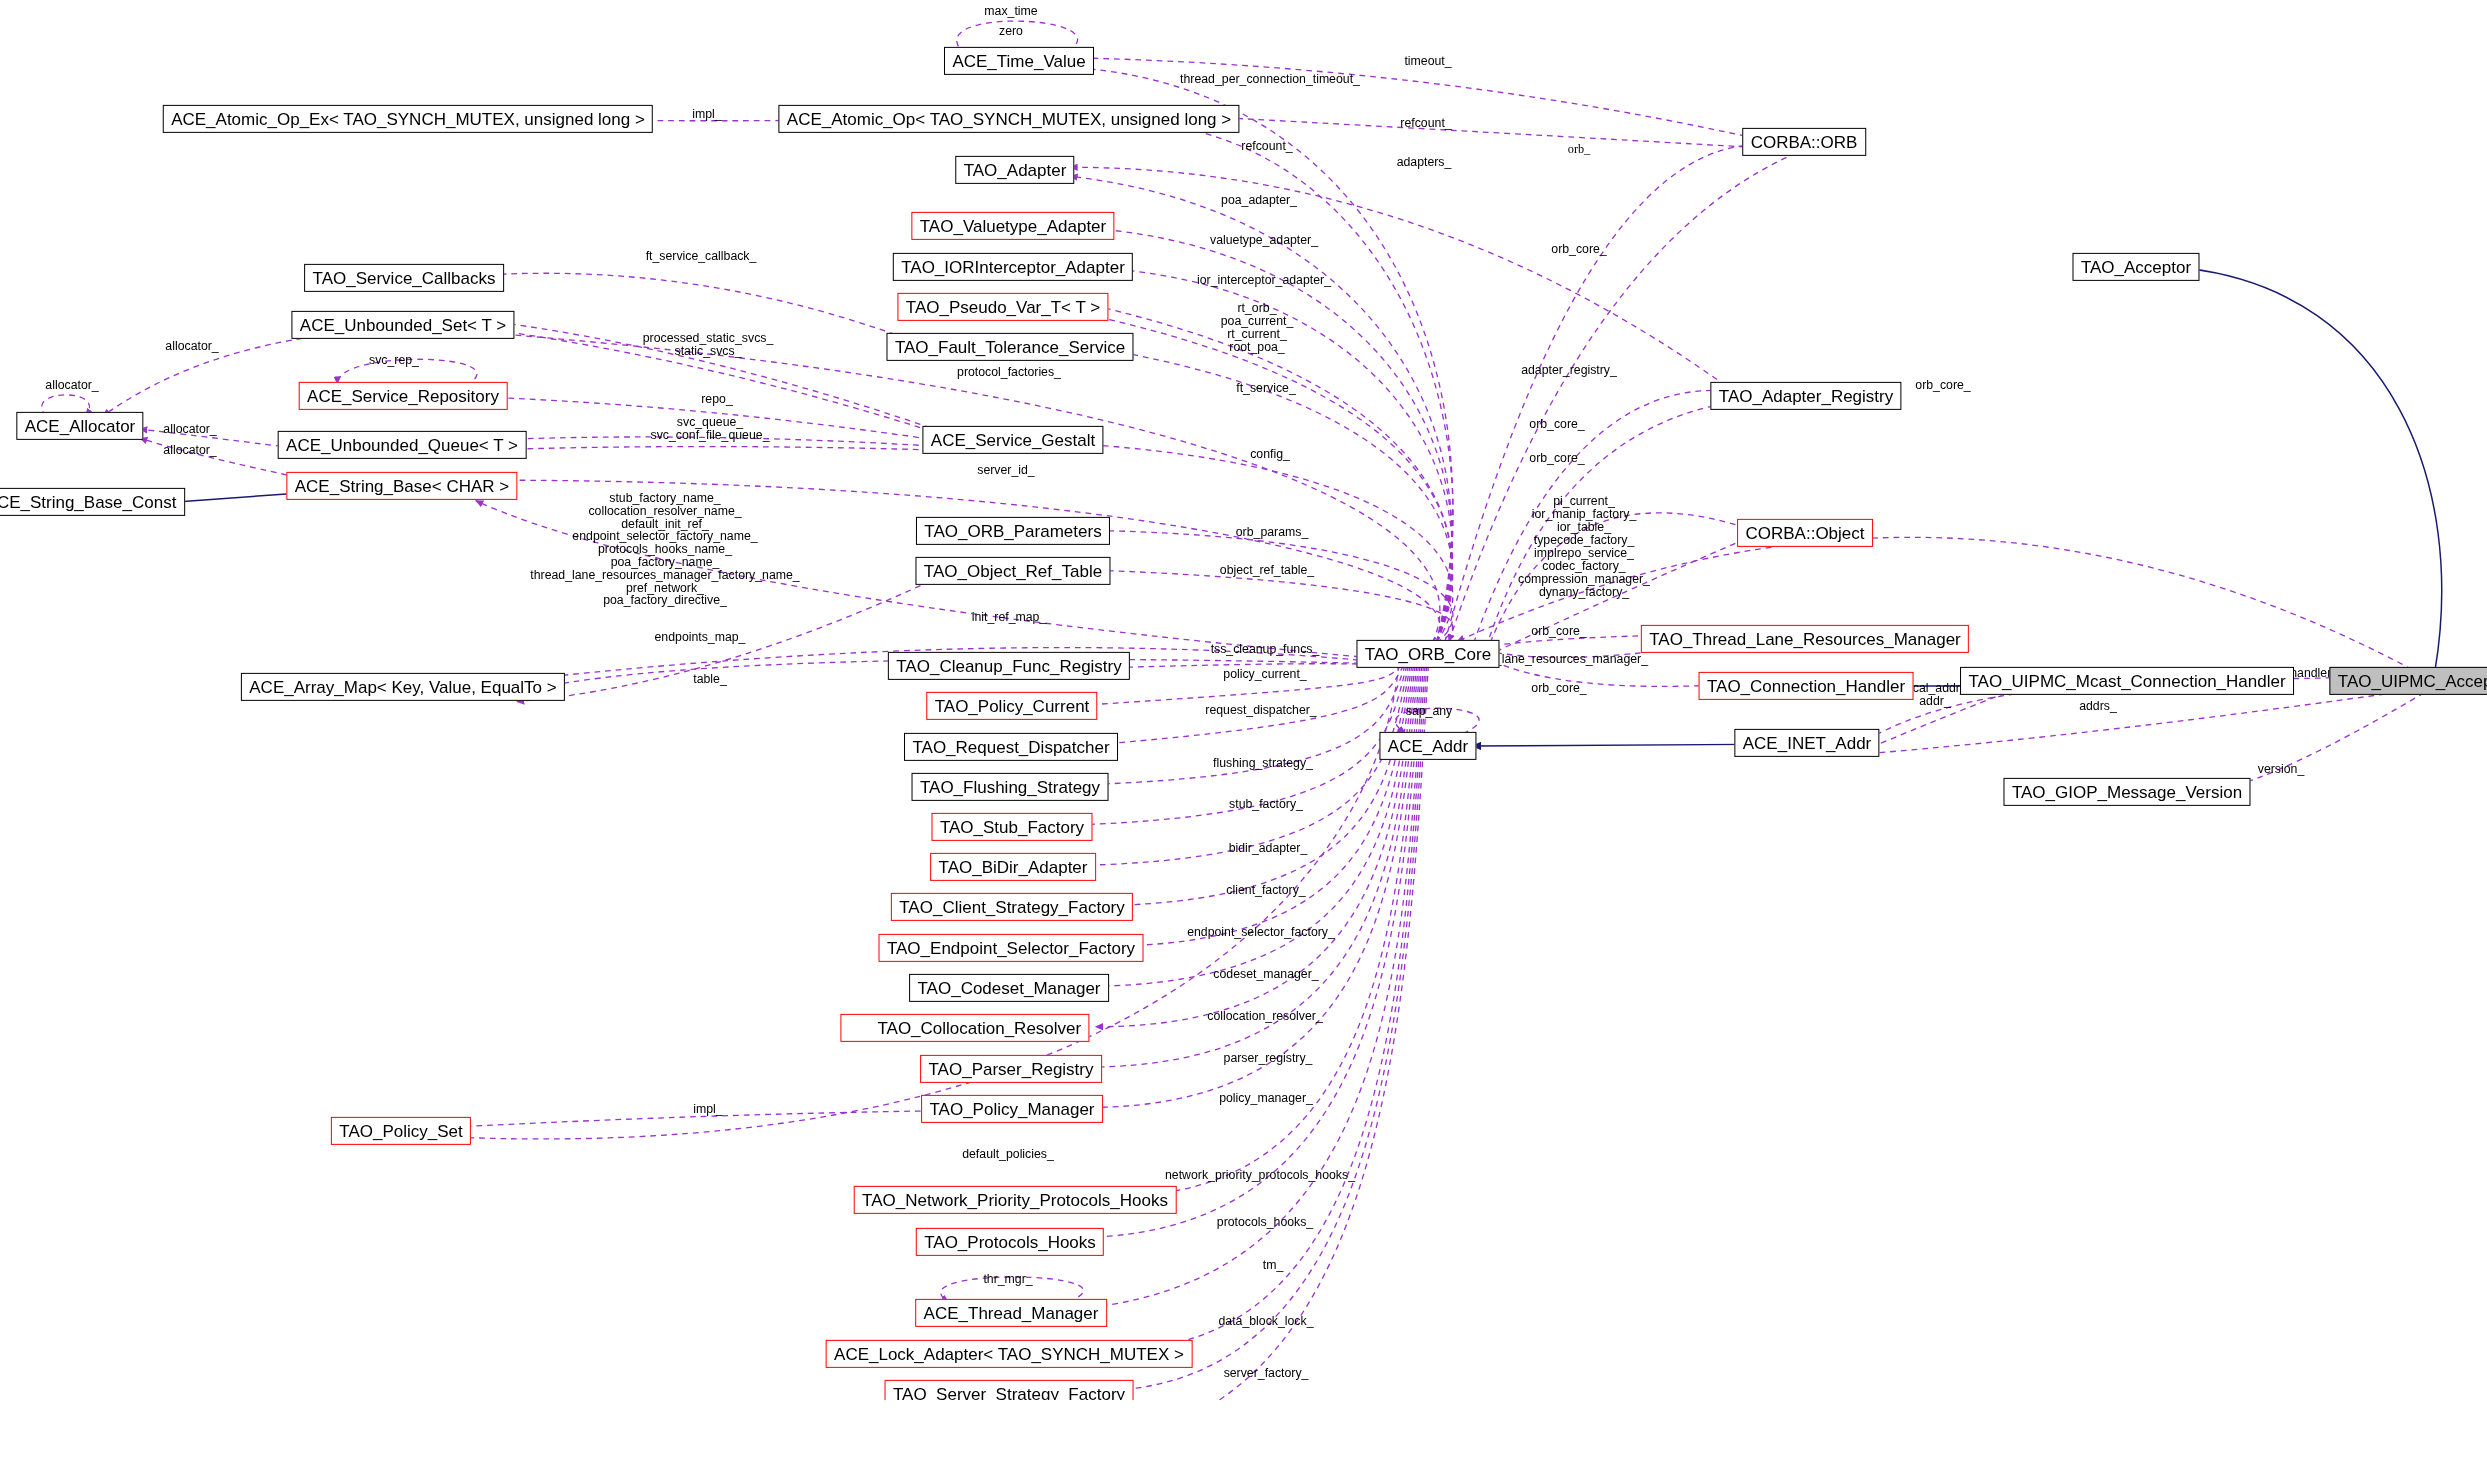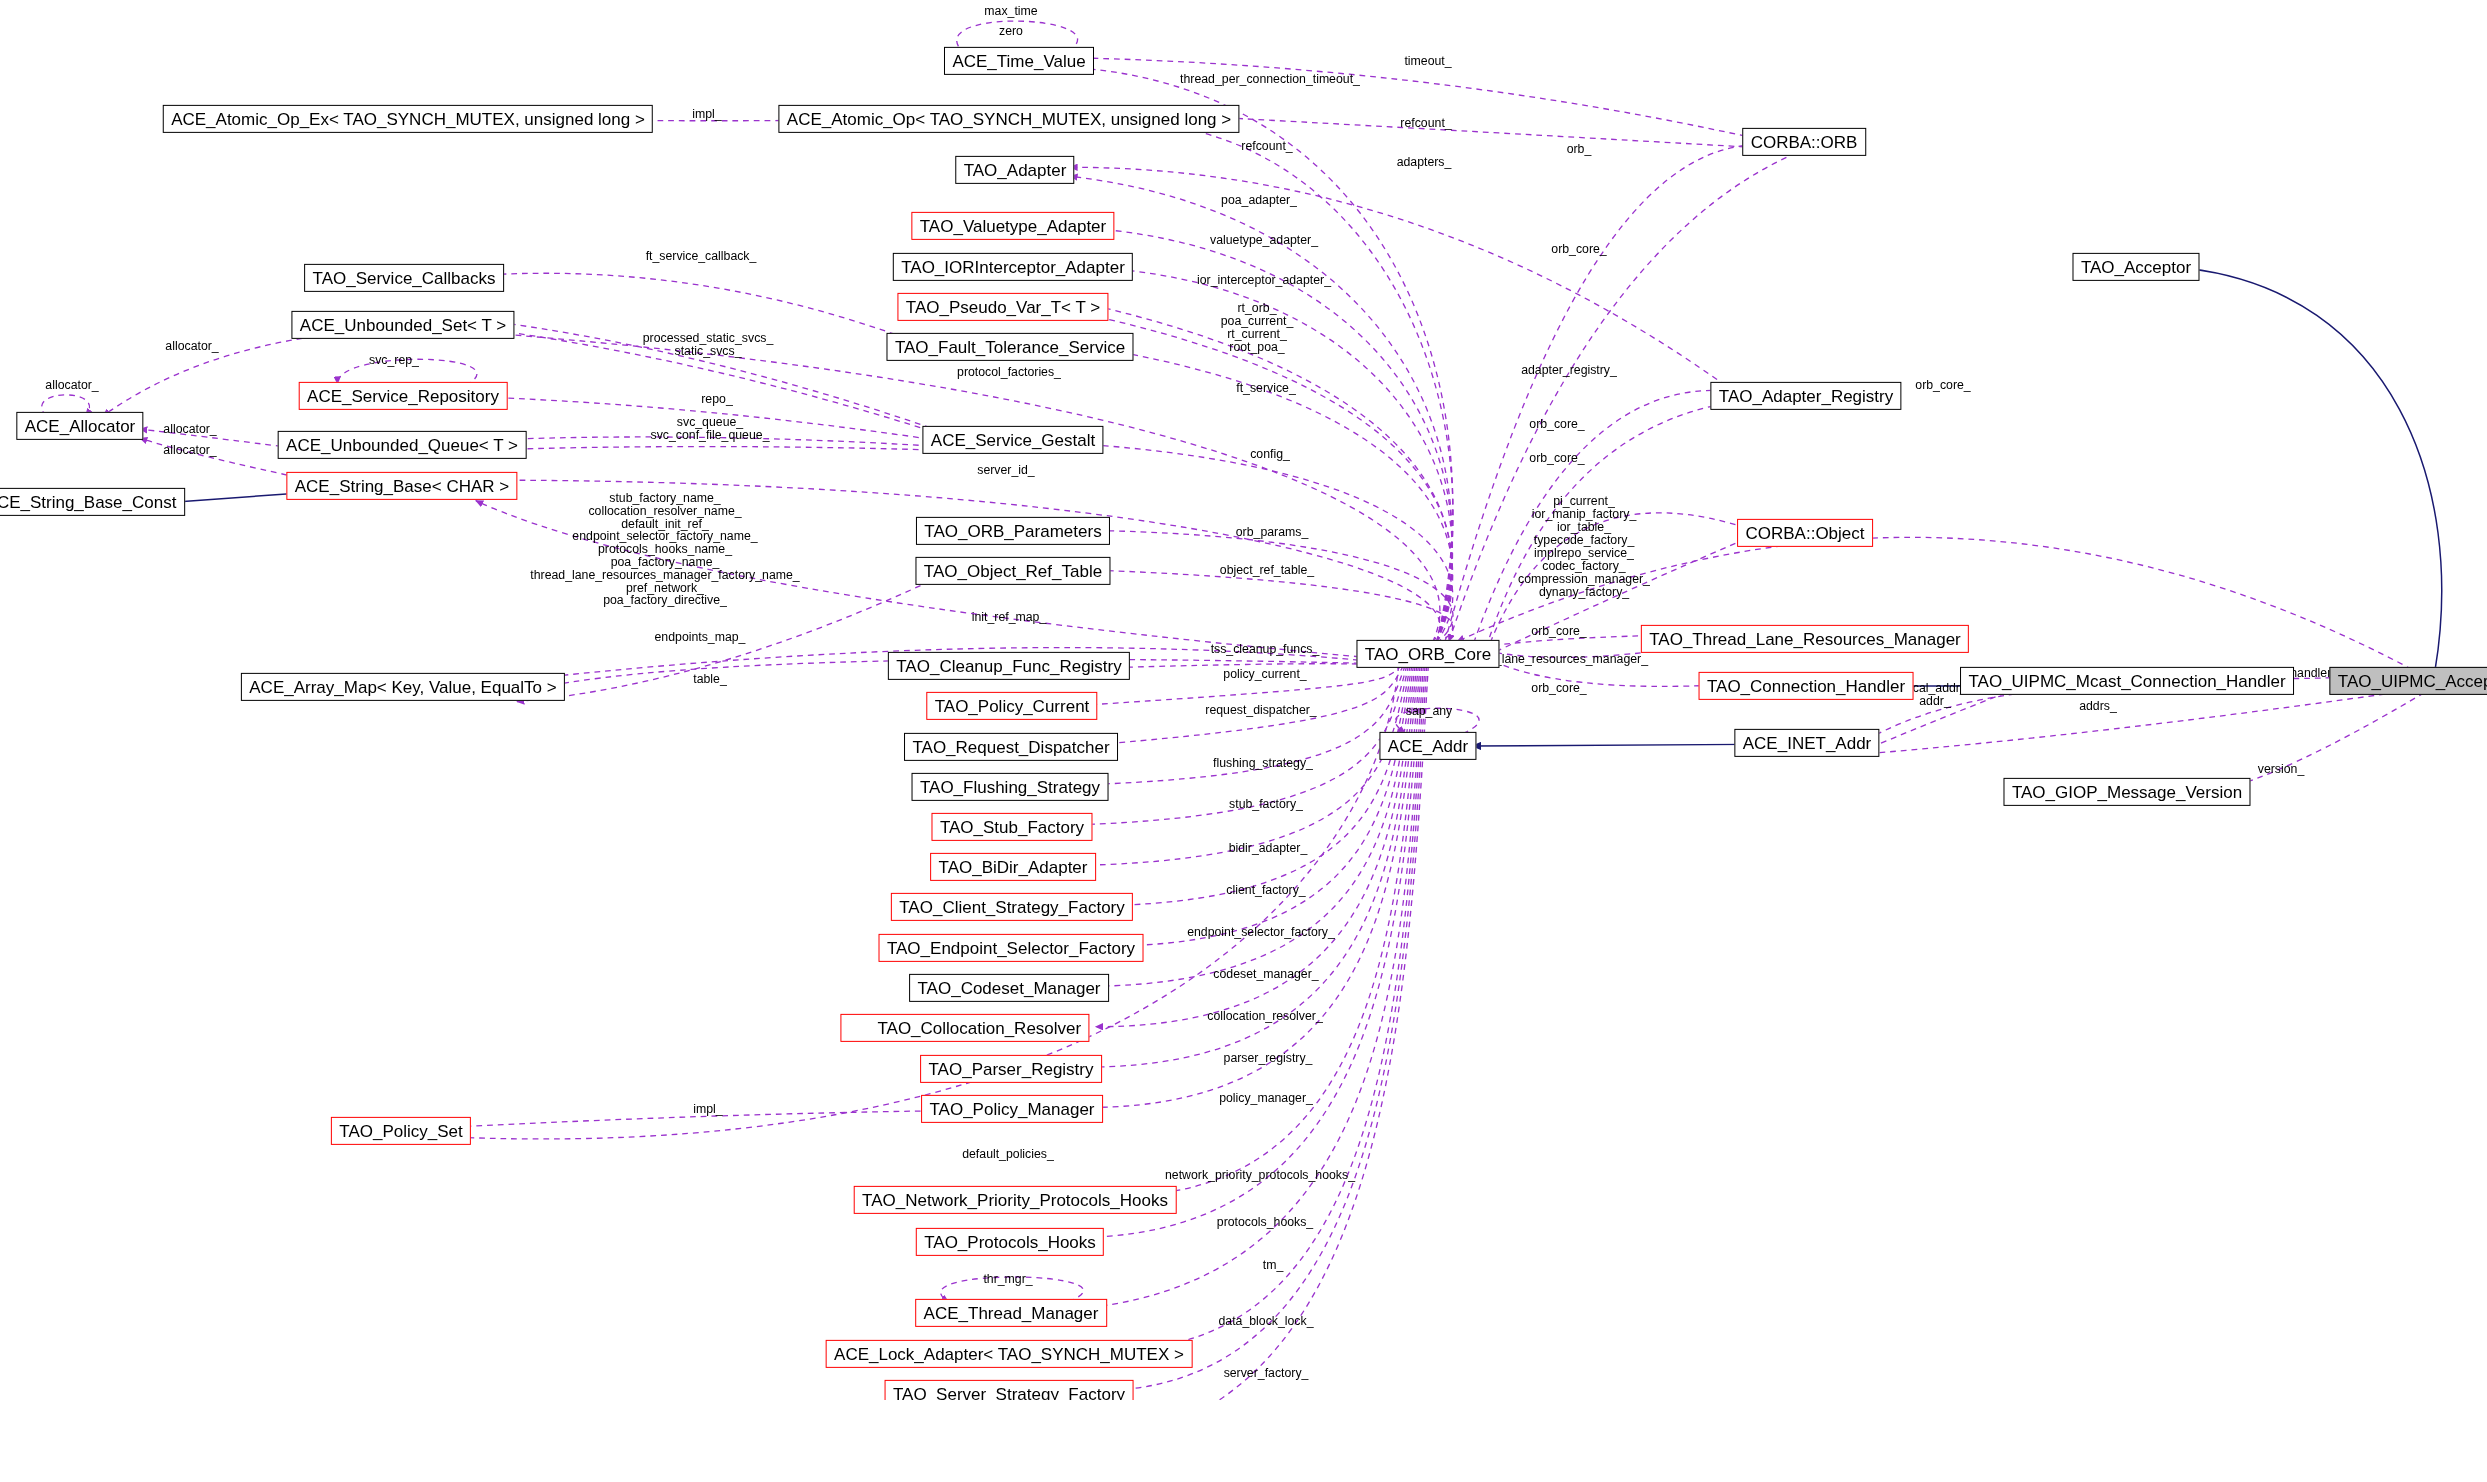--- a/index.html
+++ b/index.html
@@ -120,21 +120,21 @@
       </div>
       <div class="edge-label" style="left: 1426px; top: 123px; line-height: 13px;">
         <div>refcount_</div>
       </div>
       <div class="edge-label" style="left: 1267px; top: 146px; line-height: 13px;">
         <div>refcount_</div>
       </div>
       <div class="edge-label" style="left: 1424px; top: 162px; line-height: 13px;">
         <div>adapters_</div>
       </div>
-      <div class="edge-label" style="left: 1579px; top: 149px; line-height: 13px;">
+      <div class="edge-label" style="left: 1579px; top: 149px; line-height: 13px; font-family: Liberation Serif, serif;">
         <div>orb_</div>
       </div>
       <div class="edge-label" style="left: 1259px; top: 200px; line-height: 13px;">
         <div>poa_adapter_</div>
       </div>
       <div class="edge-label" style="left: 1264px; top: 240px; line-height: 13px;">
         <div>valuetype_adapter_</div>
       </div>
       <div class="edge-label" style="left: 1264px; top: 280px; line-height: 13px;">
         <div>ior_interceptor_adapter_</div>

